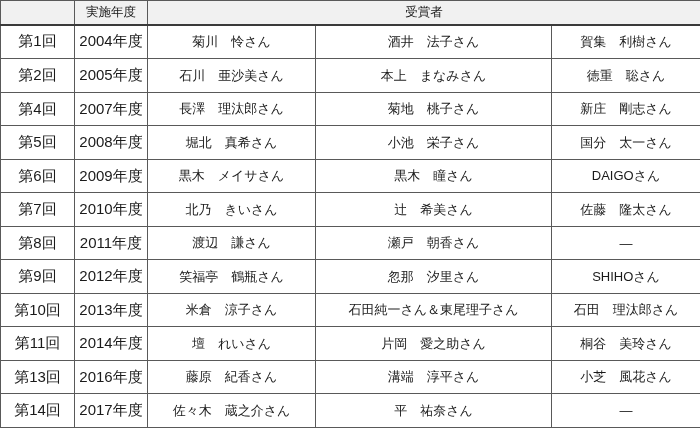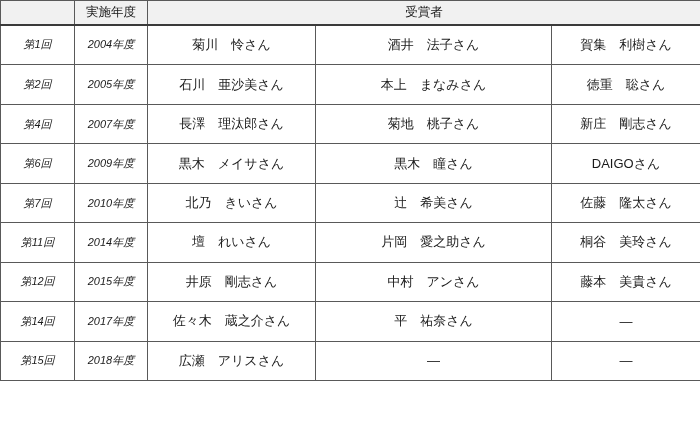--- a/index.html
+++ b/index.html
@@ -5,21 +5,21 @@
   :root{
     --grid:#595959;
     --grid-strong:#3a3a3a;
     --text:#1a1a1a;
     --header-bg:#f1f1f1;
     --cell-bg:#ffffff;
   }
   html,body{margin:0;padding:0;background:#ffffff;}
   body{width:700px;height:436px;overflow:hidden;}
   table.awards{
-    width:700px;height:381px;
+    width:700px;height:428px;
     border-collapse:collapse;
     table-layout:fixed;
     font-family:"Liberation Sans","DejaVu Sans",sans-serif;
     font-size:13px;
     color:var(--text);
   }
   table.awards th, table.awards td{
     border:1px solid var(--grid);
     text-align:center;
     vertical-align:middle;
@@ -28,21 +28,21 @@
     background:var(--cell-bg);
     overflow:hidden;
     white-space:nowrap;
   }
   table.awards thead tr{height:24px;}
   table.awards thead th{
     background:var(--header-bg);
     border-bottom:2px solid var(--grid-strong);
     font-size:12.5px;
   }
-  td.round-cell, td.year-cell{font-size:11px;font-style:italic;}
+  td.round-cell, td.year-cell{font-size:15px;}
 </style>
 </head>
 <body>
 
 <table class="awards">
   <colgroup>
     <col style="width:74px">
     <col style="width:73px">
     <col style="width:168px">
     <col style="width:236px">
@@ -71,55 +71,76 @@
         <td class="winner-cell">徳重　聡さん</td>
       </tr>
       <tr>
         <td class="round-cell">第4回</td>
         <td class="year-cell">2007年度</td>
         <td class="winner-cell">長澤　理汰郎さん</td>
         <td class="winner-cell">菊地　桃子さん</td>
         <td class="winner-cell">新庄　剛志さん</td>
       </tr>
       <tr>
+        <td class="round-cell">第5回</td>
+        <td class="year-cell">2008年度</td>
+        <td class="winner-cell">堀北　真希さん</td>
+        <td class="winner-cell">小池　栄子さん</td>
+        <td class="winner-cell">国分　太一さん</td>
+      </tr>
+      <tr>
         <td class="round-cell">第6回</td>
         <td class="year-cell">2009年度</td>
         <td class="winner-cell">黒木　メイサさん</td>
         <td class="winner-cell">黒木　瞳さん</td>
         <td class="winner-cell">DAIGOさん</td>
       </tr>
       <tr>
         <td class="round-cell">第7回</td>
         <td class="year-cell">2010年度</td>
         <td class="winner-cell">北乃　きいさん</td>
         <td class="winner-cell">辻　希美さん</td>
         <td class="winner-cell">佐藤　隆太さん</td>
       </tr>
       <tr>
+        <td class="round-cell">第8回</td>
+        <td class="year-cell">2011年度</td>
+        <td class="winner-cell">渡辺　謙さん</td>
+        <td class="winner-cell">瀬戸　朝香さん</td>
+        <td class="winner-cell">―</td>
+      </tr>
+      <tr>
+        <td class="round-cell">第9回</td>
+        <td class="year-cell">2012年度</td>
+        <td class="winner-cell">笑福亭　鶴瓶さん</td>
+        <td class="winner-cell">忽那　汐里さん</td>
+        <td class="winner-cell">SHIHOさん</td>
+      </tr>
+      <tr>
+        <td class="round-cell">第10回</td>
+        <td class="year-cell">2013年度</td>
+        <td class="winner-cell">米倉　涼子さん</td>
+        <td class="winner-cell">石田純一さん＆東尾理子さん</td>
+        <td class="winner-cell">石田　理汰郎さん</td>
+      </tr>
+      <tr>
         <td class="round-cell">第11回</td>
         <td class="year-cell">2014年度</td>
         <td class="winner-cell">壇　れいさん</td>
         <td class="winner-cell">片岡　愛之助さん</td>
         <td class="winner-cell">桐谷　美玲さん</td>
       </tr>
       <tr>
-        <td class="round-cell">第12回</td>
-        <td class="year-cell">2015年度</td>
-        <td class="winner-cell">井原　剛志さん</td>
-        <td class="winner-cell">中村　アンさん</td>
-        <td class="winner-cell">藤本　美貴さん</td>
+        <td class="round-cell">第13回</td>
+        <td class="year-cell">2016年度</td>
+        <td class="winner-cell">藤原　紀香さん</td>
+        <td class="winner-cell">溝端　淳平さん</td>
+        <td class="winner-cell">小芝　風花さん</td>
       </tr>
       <tr>
         <td class="round-cell">第14回</td>
         <td class="year-cell">2017年度</td>
         <td class="winner-cell">佐々木　蔵之介さん</td>
         <td class="winner-cell">平　祐奈さん</td>
         <td class="winner-cell">―</td>
       </tr>
-      <tr>
-        <td class="round-cell">第15回</td>
-        <td class="year-cell">2018年度</td>
-        <td class="winner-cell">広瀬　アリスさん</td>
-        <td class="winner-cell">―</td>
-        <td class="winner-cell">―</td>
-      </tr>
     </tbody>
 </table>
 
 </body></html>

